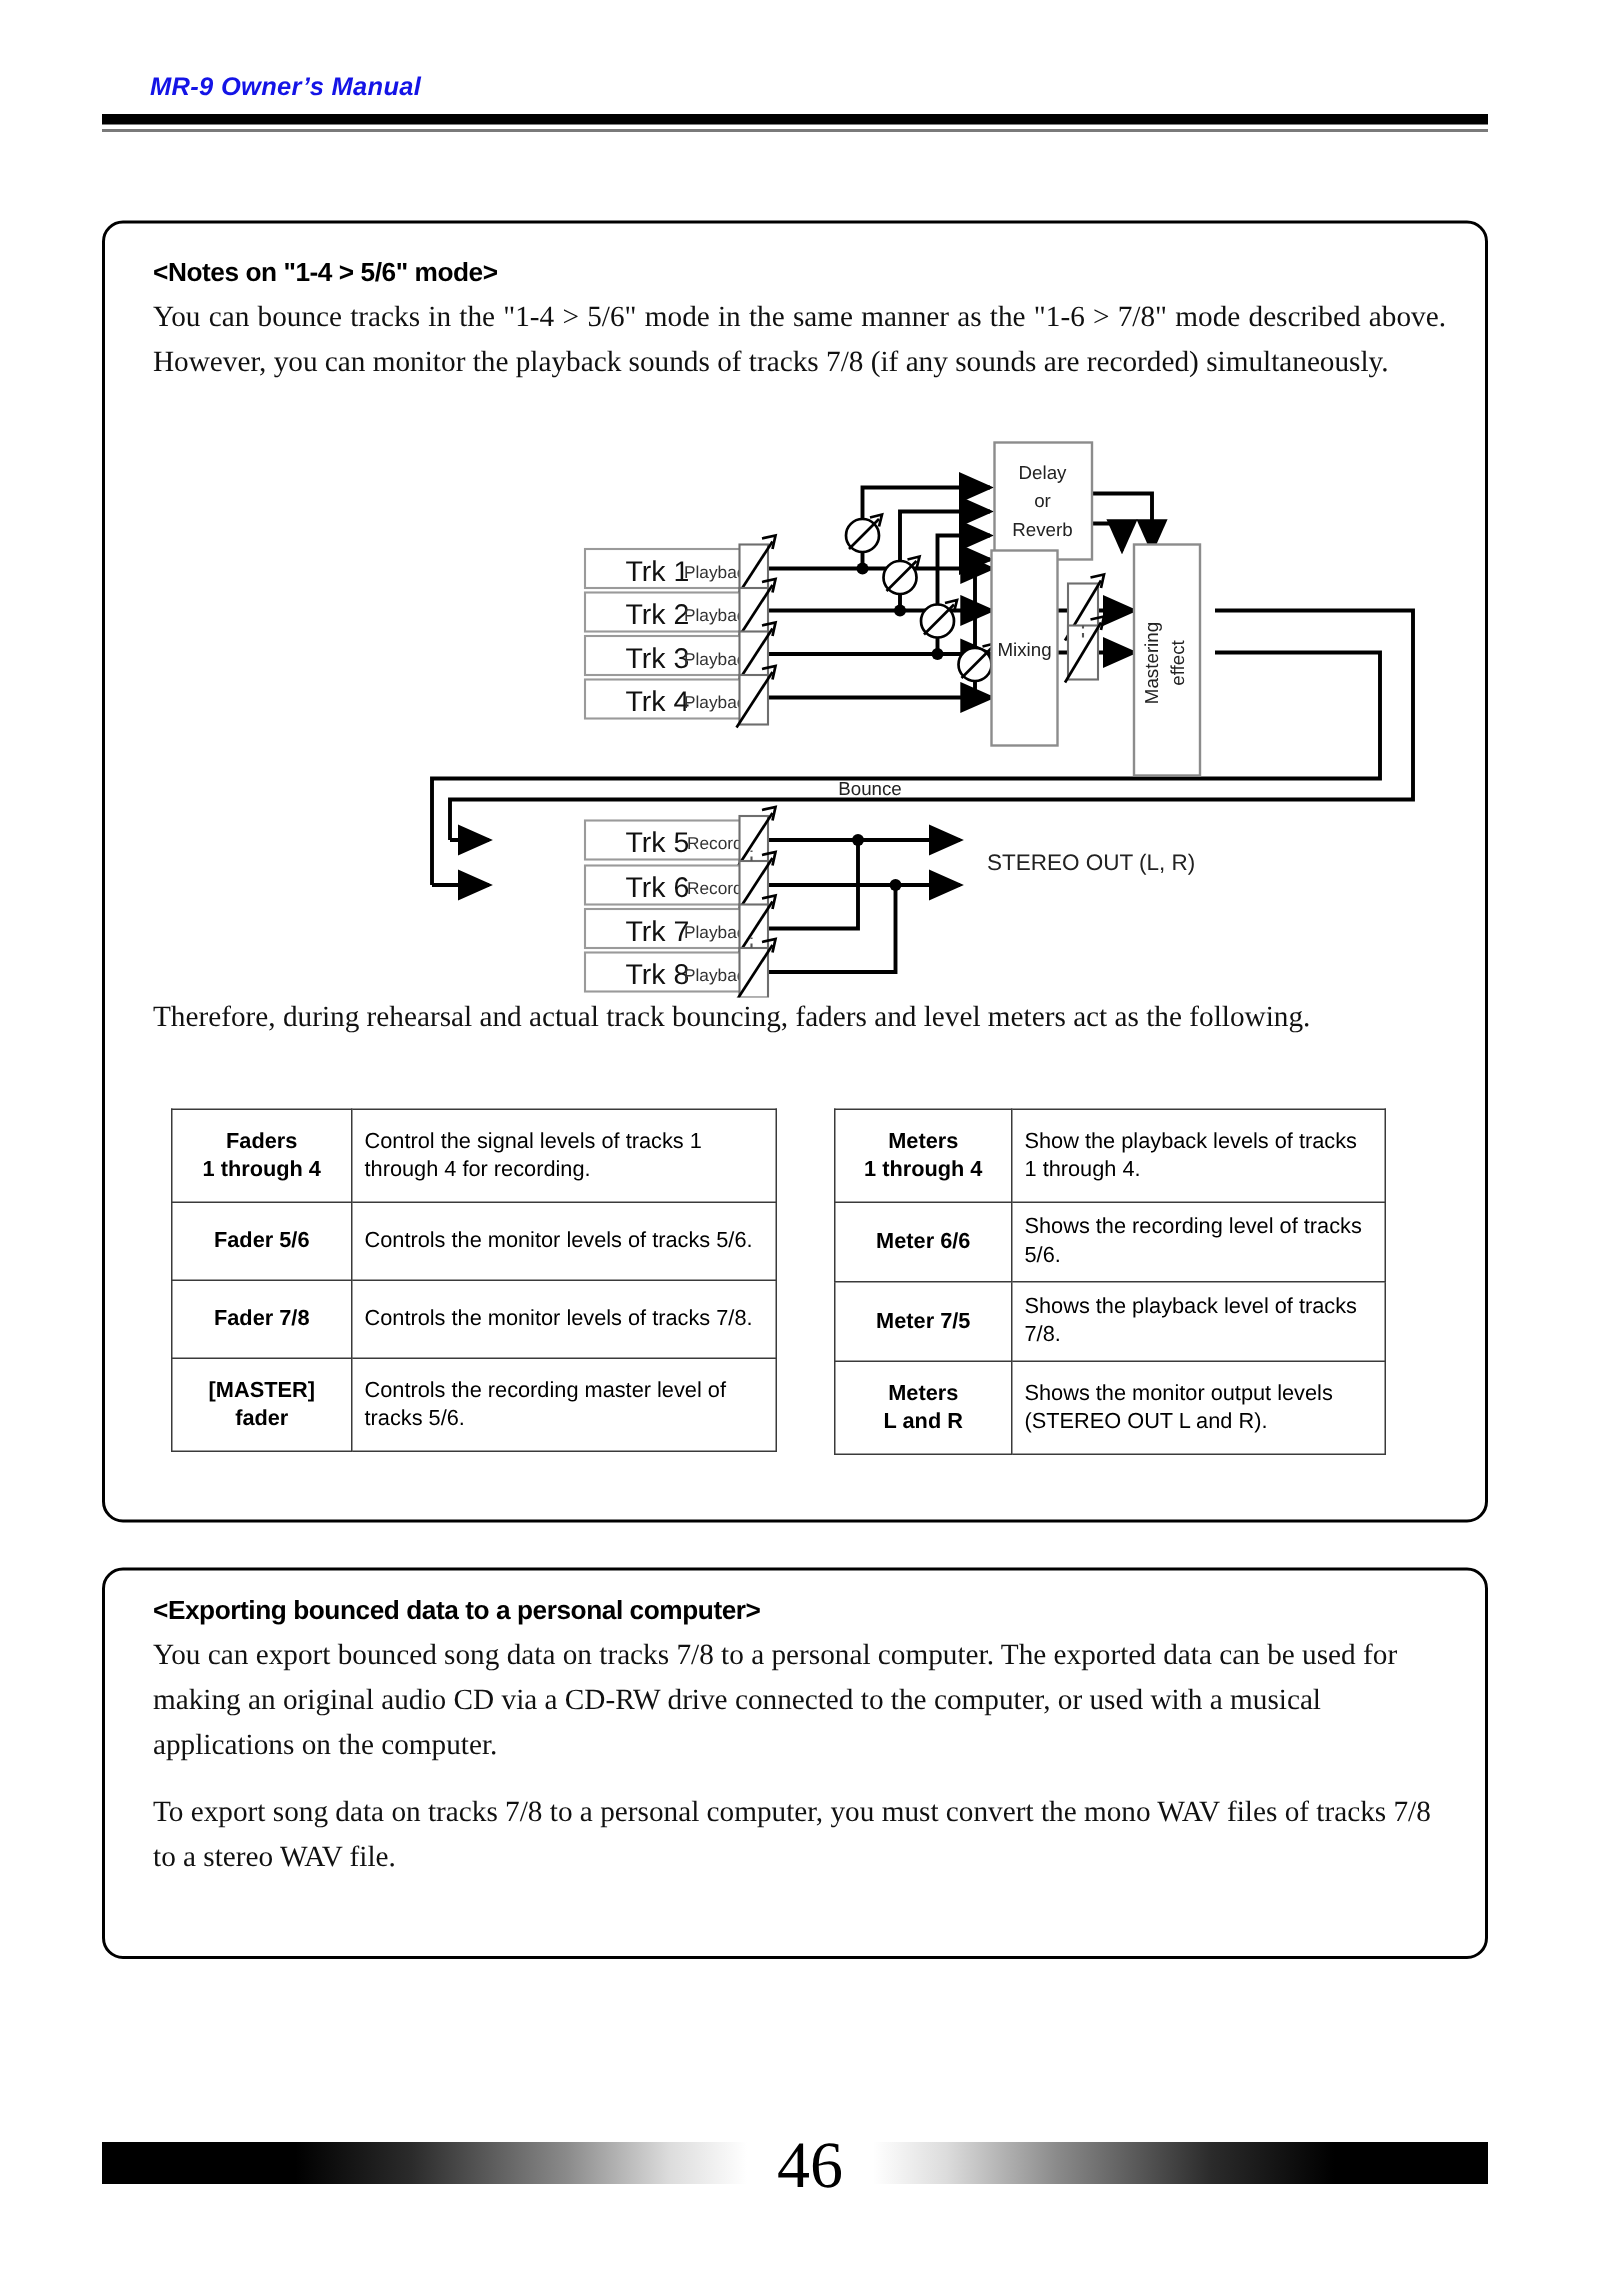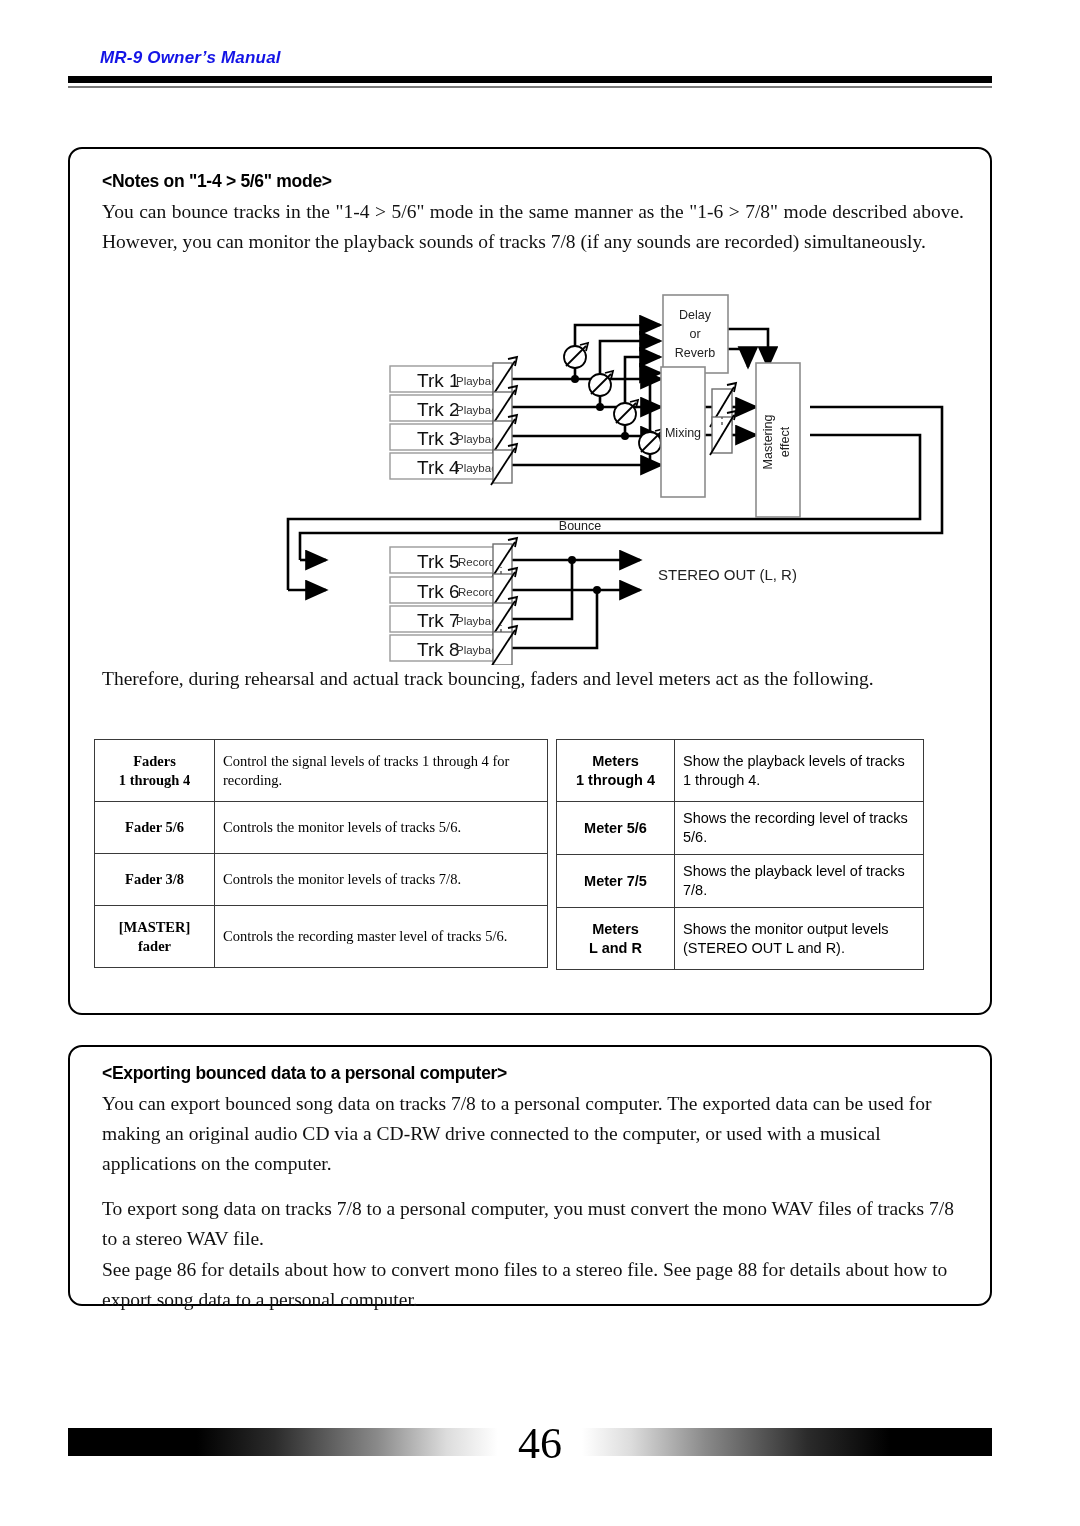--- a/index.html
+++ b/index.html
@@ -65,21 +65,21 @@
   }
   #diagram svg { display:block; }
 
   
   .spec-table {
     position:absolute;
     border-collapse:collapse;
     font-family:"Liberation Sans","DejaVu Sans",sans-serif;
     table-layout:fixed;
   }
-  #table-faders { left:24px; top:590px; width:454px;font-family:Liberation Serif, serif; }
+  #table-faders { left:44px; top:590px; width:404px; }
   #table-meters { left:486px; top:590px; width:368px; }
   .spec-table td {
     border:1.5px solid #3a3a3a;
     vertical-align:middle;
     padding:7px 8px;
     font-size:14.5px;
     color:#000;
     line-height:19px;
   }
   .spec-table td.k {
@@ -288,21 +288,21 @@
           <span>Faders</span><br>
           <span>1 through 4</span>
         </td>
         <td class="v">Control the signal levels of tracks 1 through 4 for recording.</td>
       </tr>
       <tr class="short">
         <td class="k">Fader 5/6</td>
         <td class="v">Controls the monitor levels of tracks 5/6.</td>
       </tr>
       <tr class="short">
-        <td class="k">Fader 3/8</td>
+        <td class="k">Fader 7/8</td>
         <td class="v">Controls the monitor levels of tracks 7/8.</td>
       </tr>
       <tr class="tall">
         <td class="k">
           <span>[MASTER]</span><br>
           <span>fader</span>
         </td>
         <td class="v">Controls the recording master level of tracks 5/6.</td>
       </tr>
     </tbody>
@@ -311,21 +311,21 @@
   <table class="spec-table" id="table-meters">
     <tbody>
       <tr class="tall">
         <td class="k">
           <span>Meters</span><br>
           <span>1 through 4</span>
         </td>
         <td class="v">Show the playback levels of tracks 1 through 4.</td>
       </tr>
       <tr class="short">
-        <td class="k">Meter 5/6</td>
+        <td class="k">Meter 6/6</td>
         <td class="v">Shows the recording level of tracks 5/6.</td>
       </tr>
       <tr class="short">
         <td class="k">Meter 7/5</td>
         <td class="v">Shows the playback level of tracks 7/8.</td>
       </tr>
       <tr class="tall">
         <td class="k">
           <span>Meters</span><br>
           <span>L and R</span>
@@ -334,20 +334,19 @@
       </tr>
     </tbody>
   </table>
 
 </div>
 
 <div class="panel" id="panel-export">
   <div class="sec-heading" id="export-heading">&lt;Exporting bounced data to a personal computer&gt;</div>
   <div class="body-text nojust" id="export-p1">You can export bounced song data on tracks 7/8 to a personal computer. The exported data can be used for making an original audio CD via a CD-RW drive connected to the computer, or used with a musical applications on the computer.</div>
   <div class="body-text nojust" id="export-p2">To export song data on tracks 7/8 to a personal computer, you must convert the mono WAV files of tracks 7/8 to a stereo WAV file.</div>
-  <div class="body-text nojust" id="export-p3">See page 86 for details about how to convert mono files to a stereo file. See page 88 for details about how to export song data to a personal computer.</div>
 </div>
 
 <div id="footer">
   <div class="grad-bar" id="grad-left"></div>
   <div class="grad-bar" id="grad-right"></div>
   <div id="page-number">46</div>
 </div>
 
 </body></html>

